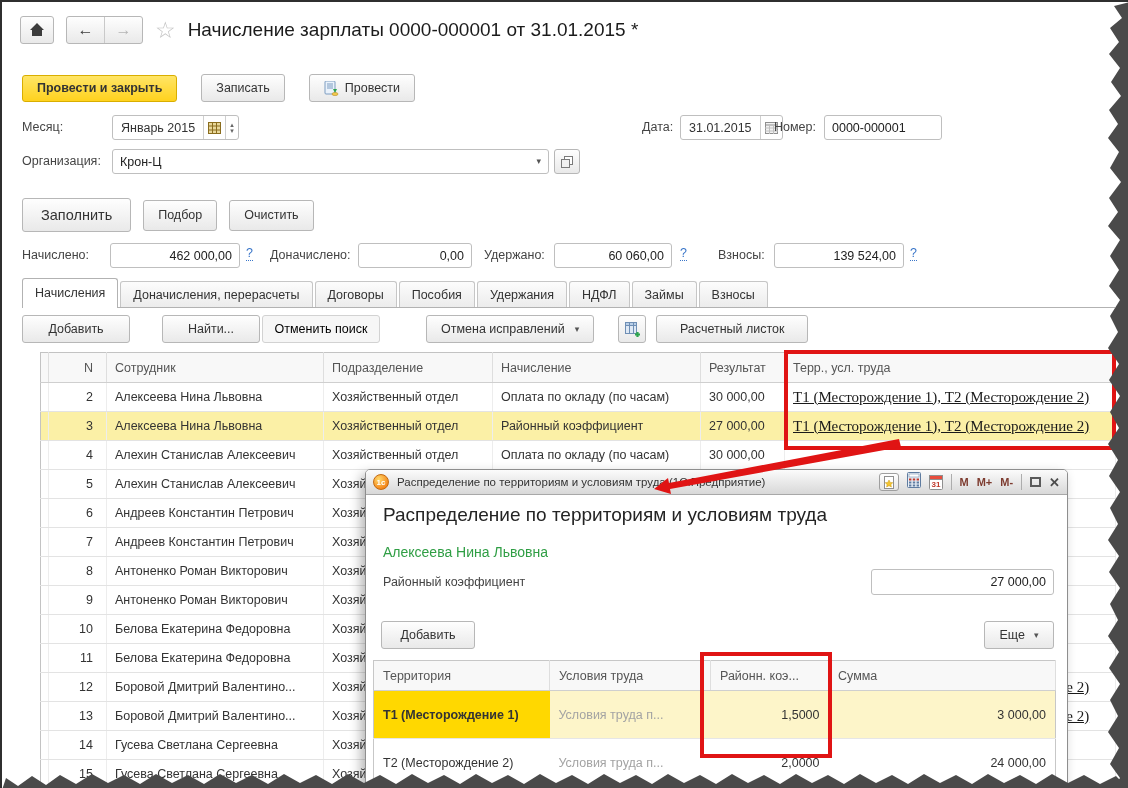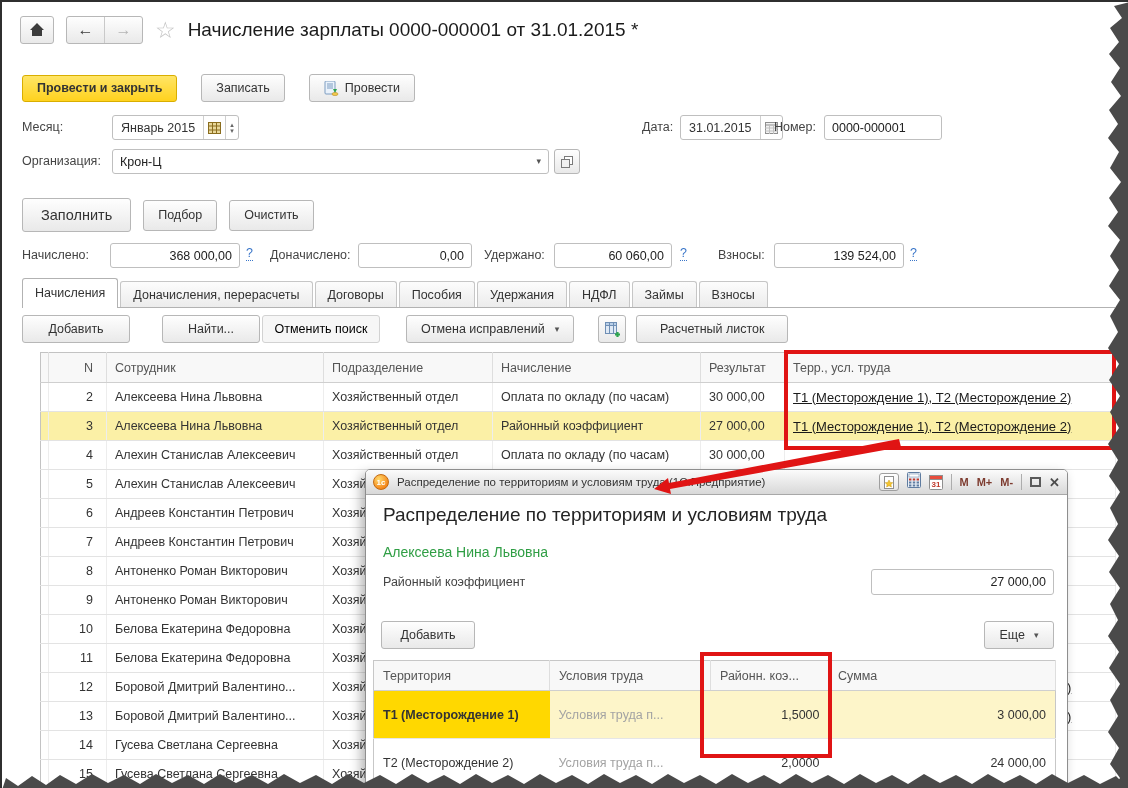--- a/index.html
+++ b/index.html
@@ -47,21 +47,21 @@
   .grid{width:1075px;border:1px solid #c3c3c3;background:#fff}
   .grid th{height:30px;background:#f8f8f8;font-weight:normal;font-size:12.5px;color:#555;text-align:left;
            padding:0 8px;border-right:1px solid #dedede;border-bottom:1px solid #cfcfcf;overflow:hidden;white-space:nowrap}
   .grid td{height:29px;font-size:12.5px;color:#333;padding:0 8px;border-right:1px solid #ededed;
            border-bottom:1px solid #e3e3e3;overflow:hidden;white-space:nowrap}
   .grid .c-n,.grid th.h-n{text-align:right;padding-right:13px}
   .grid .c-res,.grid th.h-res{text-align:left;padding-right:19px}
   .grid tr.sel td{background:#fbf0a6}
   .grid td.hl{background:#ffd800}
   .grid td.c-terr{overflow:visible}
-  .link{font-family:Liberation Sans, sans-serif;font-size:13px;color:#1a1a1a;
+  .link{font-family:Liberation Serif, serif;font-size:15px;color:#1a1a1a;
         text-decoration:underline;white-space:nowrap}
   
   .popup{left:363px;top:467px;width:703px;height:324px;background:#fff;border:1px solid #8e8e8e;
          border-radius:5px 5px 0 0;box-shadow:-4px 5px 12px rgba(0,0,0,.3);z-index:30}
   .titlebar{height:25px;display:flex;align-items:center;background:linear-gradient(#fbfbfb,#d8d8d8);
             border-bottom:1px solid #a8a8a8;border-radius:4px 4px 0 0;padding:0 7px}
   .logo1c{width:16px;height:16px;border-radius:50%;background:radial-gradient(circle at 35% 30%,#ffd96b,#f58a1f 70%,#d96a00);
           color:#fff;font-size:8px;font-weight:bold;display:flex;align-items:center;justify-content:center;border:1px solid #c46a10}
   .ptitle{font-size:11.5px;color:#333;margin-left:8px;white-space:nowrap;flex:1;overflow:hidden}
   .wicons{display:flex;align-items:center;gap:8px}
@@ -170,21 +170,21 @@
     </svg>
   </span>
 
   <div class="abs" style="left:20px;top:196px;display:flex;align-items:center;gap:12px">
     <span class="btn big">Заполнить</span>
     <span class="btn" style="height:31px">Подбор</span>
     <span class="btn" style="height:31px">Очистить</span>
   </div>
 
   <span class="abs lbl" style="left:20px;top:246px">Начислено:</span>
-  <span class="abs field num" style="left:108px;top:241px;width:130px">368 000,00</span>
+  <span class="abs field num" style="left:108px;top:241px;width:130px">462 000,00</span>
   <span class="abs help" style="left:244px;top:244px">?</span>
 
   <span class="abs lbl" style="left:268px;top:246px">Доначислено:</span>
   <span class="abs field num" style="left:356px;top:241px;width:114px">0,00</span>
 
   <span class="abs lbl" style="left:482px;top:246px">Удержано:</span>
   <span class="abs field num" style="left:552px;top:241px;width:118px">60 060,00</span>
   <span class="abs help" style="left:678px;top:244px">?</span>
 
   <span class="abs lbl" style="left:716px;top:246px">Взносы:</span>
@@ -199,21 +199,21 @@
       <div class="tab">Удержания</div>
       <div class="tab">НДФЛ</div>
       <div class="tab">Займы</div>
       <div class="tab">Взносы</div>
     </div>
 
   <div class="abs" style="left:20px;top:313px;display:flex;align-items:center">
     <span class="btn" style="width:108px">Добавить</span>
     <span class="btn" style="width:98px;margin-left:32px">Найти...</span>
     <span class="btn disabled" style="width:118px;margin-left:2px">Отменить поиск</span>
-    <span class="btn" style="margin-left:26px;gap:10px">
+    <span class="btn" style="margin-left:46px;gap:10px">
       <span>Отмена исправлений</span>
       <span class="caret">▾</span>
     </span>
     <span class="btn-sq" style="margin-left:24px;width:28px">
       <svg width="15" height="15" viewBox="0 0 15 15">
         <rect x="0.5" y="0.5" width="11" height="11" fill="#dfe9f5" stroke="#6f8fb5"></rect>
         <rect x="0.5" y="0.5" width="11" height="3" fill="#b9cfe8" stroke="#6f8fb5"></rect>
         <line x1="4.5" y1="0.5" x2="4.5" y2="11.5" stroke="#6f8fb5"></line>
         <line x1="8.5" y1="0.5" x2="8.5" y2="11.5" stroke="#6f8fb5"></line>
         <path d="M10 12.5 L15 12.5 M12.5 10 L12.5 15" stroke="#2ea44f" stroke-width="2.2"></path>

